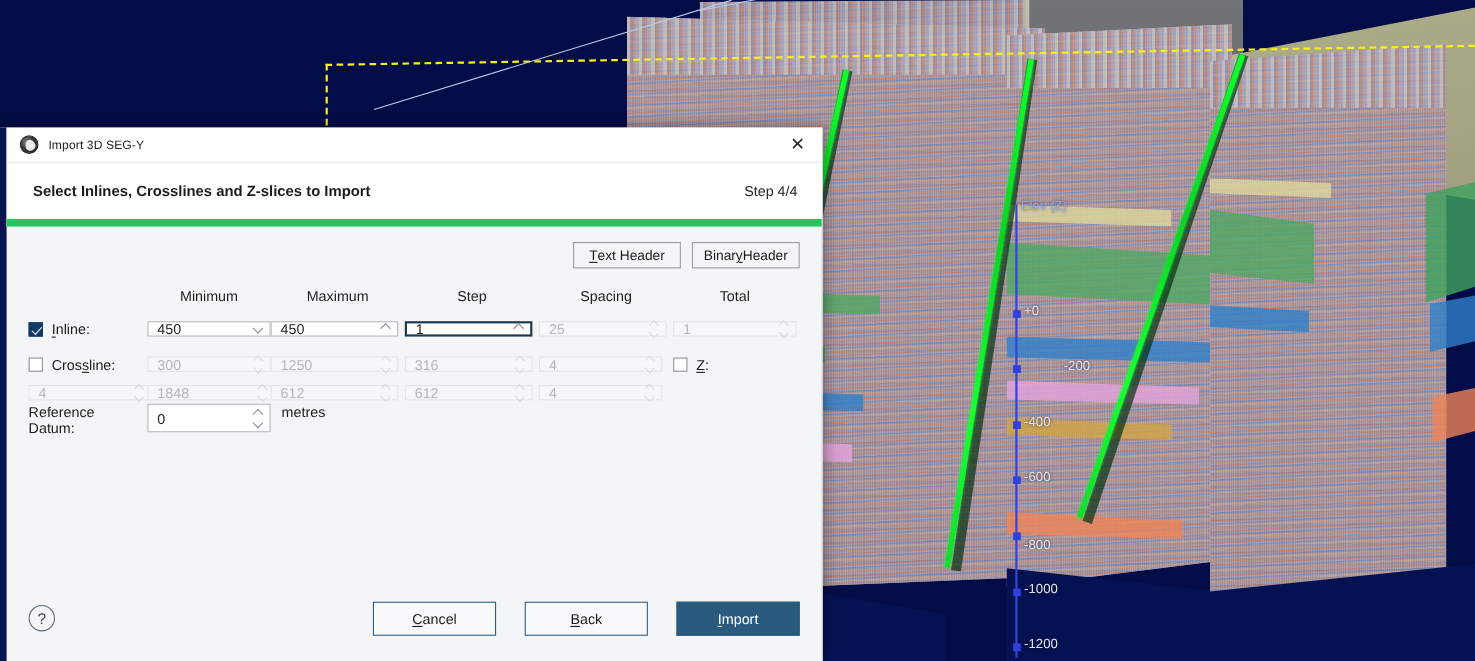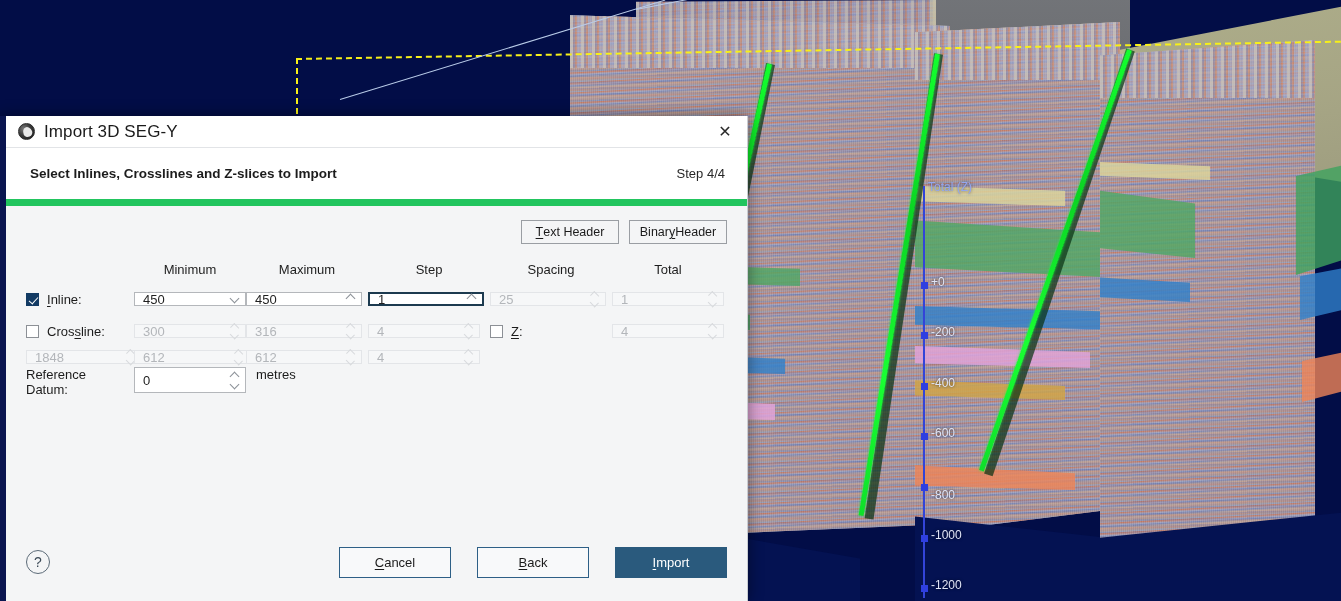--- a/index.html
+++ b/index.html
@@ -118,21 +118,21 @@
   }
   .app-icon::after {
     content: ""; position: absolute;
     left: 4px; top: 3px; width: 9px; height: 10px;
     border-radius: 50% 50% 50% 50% / 60% 60% 40% 40%;
     background: #e9e9e9;
     transform: rotate(-24deg);
   }
   .title-text {
     margin-left: 9px;
-    font-size: 17px; color: #1b1b1b;
+    font-size: 11px; color: #1b1b1b;
     letter-spacing: .1px;
   }
   .titlebar-spacer { flex: 1 1 auto; }
   .close-btn {
     width: 44px; height: 32px;
     display: flex; align-items: center; justify-content: center;
     color: #2a2a2a; font-size: 16px; line-height: 1;
     cursor: pointer;
   }
 
@@ -357,27 +357,27 @@
     <div class="well-line" style="left:1127px; top:50px; height:446px; transform: rotate(19.4deg); transform-origin: top center;"></div>
 
     <div class="dash-yellow" style="left:296px; top:58px; width:1045px; transform: rotate(-0.95deg); transform-origin: left center;"></div>
     <div class="dash-yellow-v" style="left:296px; top:58px; height:56px;"></div>
 
     <div class="survey-line" style="left:340px; top:99px; width:340px; transform: rotate(-17deg); transform-origin: left center;"></div>
     <div class="survey-line" style="left:636px; top:9px; width:160px; transform: rotate(-11deg); transform-origin: left center;"></div>
 
     <div class="elev-axis">
       <div class="elev-line"></div>
-      <div class="elev-title">Total (Z)</div>
+      <div class="elev-title">Elev (Z)</div>
 
       <div class="elev-tick" style="top:96px;"></div>
       <div class="elev-label" style="top:89px;">+0</div>
 
       <div class="elev-tick" style="top:146px;"></div>
-      <div class="elev-label" style="top:139px;">-200</div>
+      <div class="elev-label" style="top:139px;margin-left:36px;">-200</div>
 
       <div class="elev-tick" style="top:197px;"></div>
       <div class="elev-label" style="top:190px;">-400</div>
 
       <div class="elev-tick" style="top:247px;"></div>
       <div class="elev-label" style="top:240px;">-600</div>
 
       <div class="elev-tick" style="top:298px;"></div>
       <div class="elev-label" style="top:302px;">-800</div>
 
@@ -466,20 +466,29 @@
           </div>
         </div>
 
         <div class="rowlabel">
           <div class="cbox"></div>
           <span>Cros<u>s</u>line:</span>
         </div>
         <div class="cell">
           <div class="field w106 disabled">
             <span>300</span>
+            <div class="spin both">
+              <div class="chev up faint"></div>
+              <div class="chev down faint"></div>
+            </div>
+          </div>
+        </div>
+        <div class="cell">
+          <div class="field w116 disabled">
+            <span>1250</span>
             <div class="spin both">
               <div class="chev up faint"></div>
               <div class="chev down faint"></div>
             </div>
           </div>
         </div>
         <div class="cell">
           <div class="field w116 disabled">
             <span>316</span>
             <div class="spin both">

